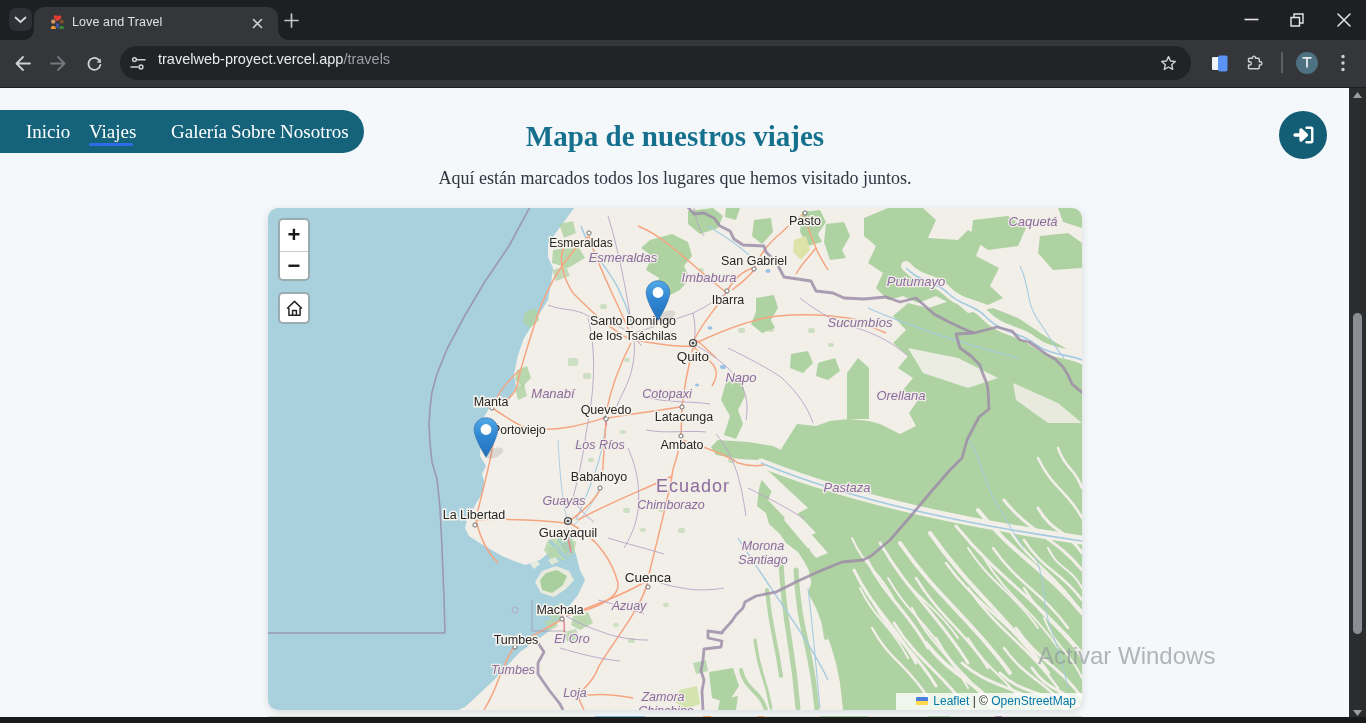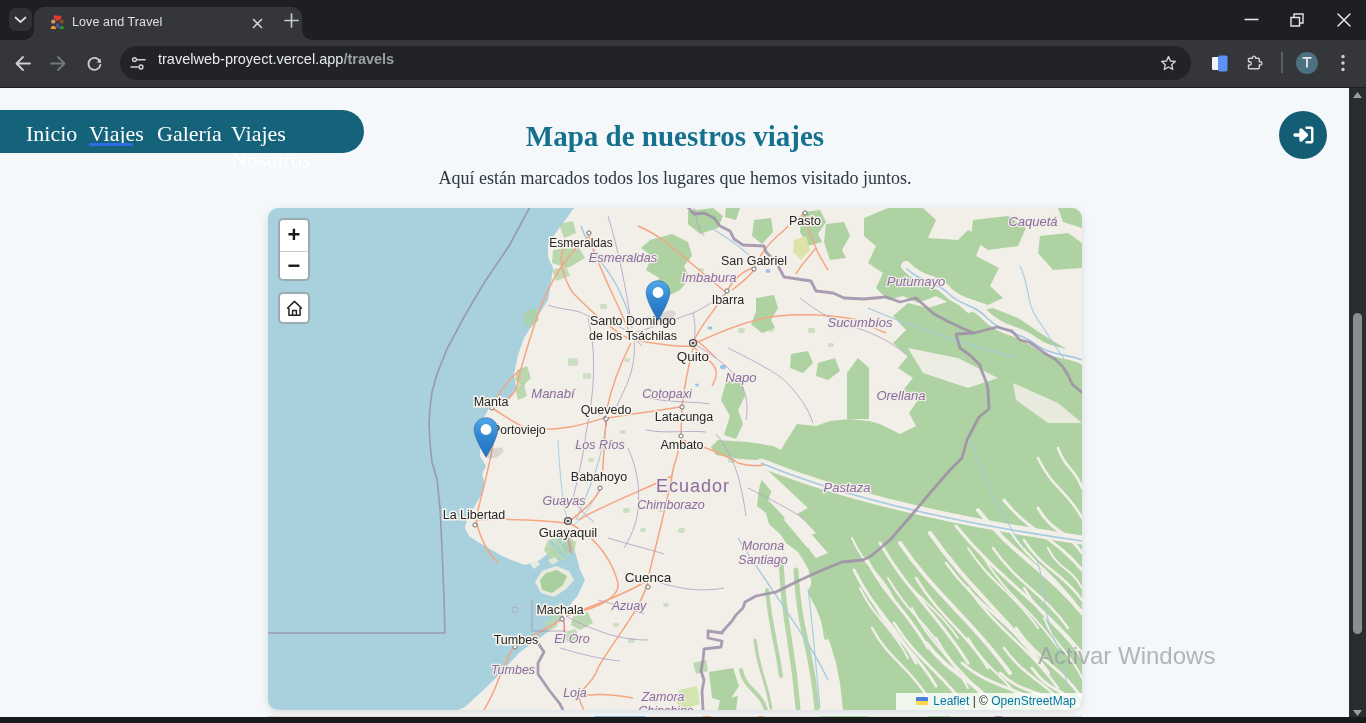--- a/index.html
+++ b/index.html
@@ -2,32 +2,32 @@
 <html><head>
 <meta charset="utf-8">
 <style>
   * { margin:0; padding:0; box-sizing:border-box; }
   html,body { width:1366px; height:723px; overflow:hidden; font-family:"Liberation Sans", sans-serif; }
   .abs { position:absolute; }
   
   #frame { position:absolute; left:0; top:0; width:1366px; height:723px; background:#1e1f22; }
   #tabbar { position:absolute; left:0; top:0; width:1366px; height:40px; background:#1e1f22; }
   #chevbtn { position:absolute; left:9px; top:8px; width:23px; height:23px; background:#303136; border-radius:7px; }
-  #tab { position:absolute; left:34px; top:7px; width:268px; height:33px; background:#35363a; border-radius:10px 10px 0 0; }
+  #tab { position:absolute; left:34px; top:7px; width:244px; height:33px; background:#35363a; border-radius:10px 10px 0 0; }
   .tabcurve { position:absolute; bottom:0; width:10px; height:10px; background:radial-gradient(circle at 0 0, transparent 9.5px, #35363a 10px); }
   #tabtitle { position:absolute; left:38px; top:8px; font-size:12.5px; color:#dfe1e5; letter-spacing:0.1px; }
   #toolbar { position:absolute; left:0; top:40px; width:1366px; height:47px; background:#35363a; }
   #urlpill { position:absolute; left:120px; top:6px; width:1071px; height:34px; background:#222327; border-radius:17px; }
   #urltext { position:absolute; left:158px; top:51px; font-size:14.5px; color:#e8eaed; }
-  #urltext .dim { color:#9aa0a6;font-weight:bold; }
+  #urltext .dim { color:#9aa0a6; }
   #pagebg { position:absolute; left:0; top:88px; width:1366px; height:635px; background:#f4f8fb; }
   svg.ic { position:absolute; overflow:visible; }
   
   #nav { position:absolute; left:0; top:110px; width:364px; height:43px; background:#15637b; border-radius:0 22px 22px 0; font-family:"Liberation Serif", serif; }
-  #nav span { position:absolute; top:11px; color:#fff; font-size:22px; }
+  #nav span { position:absolute; top:11px; color:#fff; font-size:19px; }
   #viajes-underline { position:absolute; left:89px; top:143px; width:44px; height:3px; background:#2e6be6; border-radius:2px; }
   #title { position:absolute; left:0; top:120px; width:1350px; text-align:center; font-family:"Liberation Serif", serif; font-weight:bold; font-size:29px; color:#15708d; }
   #subtitle { position:absolute; left:0; top:168px; width:1350px; text-align:center; font-family:"Liberation Serif", serif; font-size:18px; color:#2c3540; }
   #loginbtn { position:absolute; left:1279px; top:111px; width:48px; height:48px; border-radius:50%; background:#135e74; }
   
   #map { position:absolute; left:268px; top:208px; width:814px; height:502px; border-radius:10px; overflow:hidden; background:#f2efe9; box-shadow:0 2px 8px rgba(0,0,0,0.12); }
   .lctl { position:absolute; background:#fff; border:2px solid rgba(55,90,100,0.5); border-radius:5px; }
   #zoomctl { left:10px; top:10px; width:32px; height:63px; }
   #zoomctl .sep { position:absolute; left:0; top:31px; width:28px; height:1px; background:#ccc; }
   #homectl { left:10px; top:84px; width:32px; height:32px; }
@@ -128,22 +128,22 @@
       <circle cx="2" cy="2.5" r="1.7" fill="#ced0d3"></circle>
       <circle cx="2" cy="9" r="1.7" fill="#ced0d3"></circle>
       <circle cx="2" cy="15.5" r="1.7" fill="#ced0d3"></circle>
     </svg>
 
   <div id="pagebg"></div>
 
   <div id="nav">
     <span style="left:26px;">Inicio</span>
     <span style="left:89px;">Viajes</span>
-    <span style="left:157px;">Galería</span>
-    <span style="left:231px;">Viajes Nosotros</span>
+    <span style="left:171px;">Galería</span>
+    <span style="left:231px;">Sobre Nosotros</span>
   </div>
   <div id="viajes-underline"></div>
   <div id="title">Mapa de nuestros viajes</div>
   <div id="subtitle">Aquí están marcados todos los lugares que hemos visitado juntos.</div>
   <div id="loginbtn"></div>
   <svg class="ic" style="left:1292px;top:123px;" width="24" height="24" viewBox="0 0 16 16">
     <path d="M9.7 3.2 h3.2 a0.6 0.6 0 0 1 0.6 0.6 v8.4 a0.6 0.6 0 0 1 -0.6 0.6 H9.7" fill="none" stroke="#fff" stroke-width="1.6" stroke-linecap="round"></path>
     <path d="M2 8 h6.2 M6 4.6 L9.6 8 L6 11.4 Z" fill="#fff" stroke="#fff" stroke-width="2.2" stroke-linejoin="round" stroke-linecap="round"></path>
   </svg>
 

